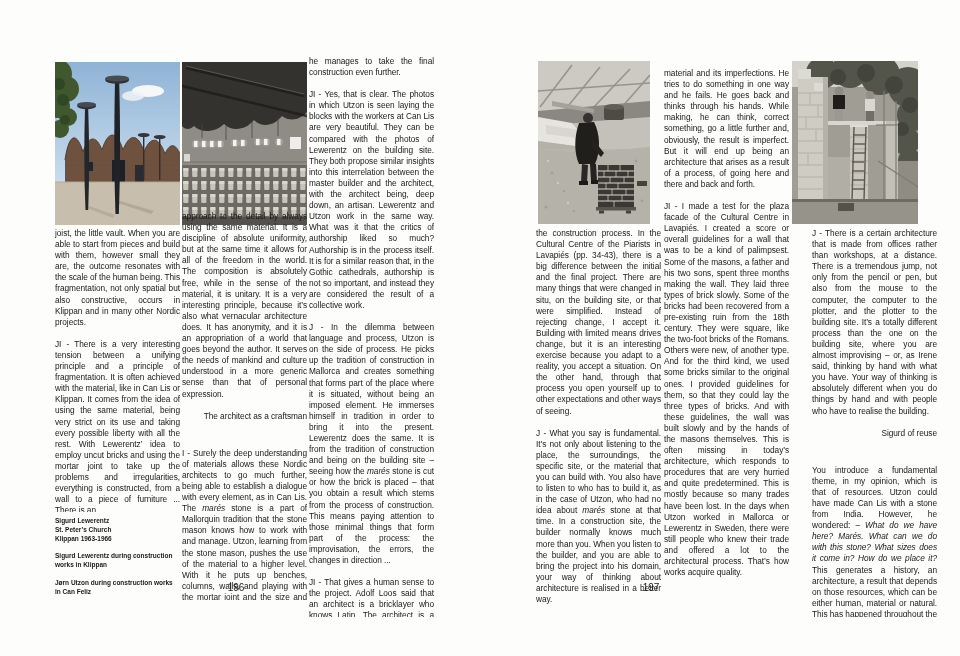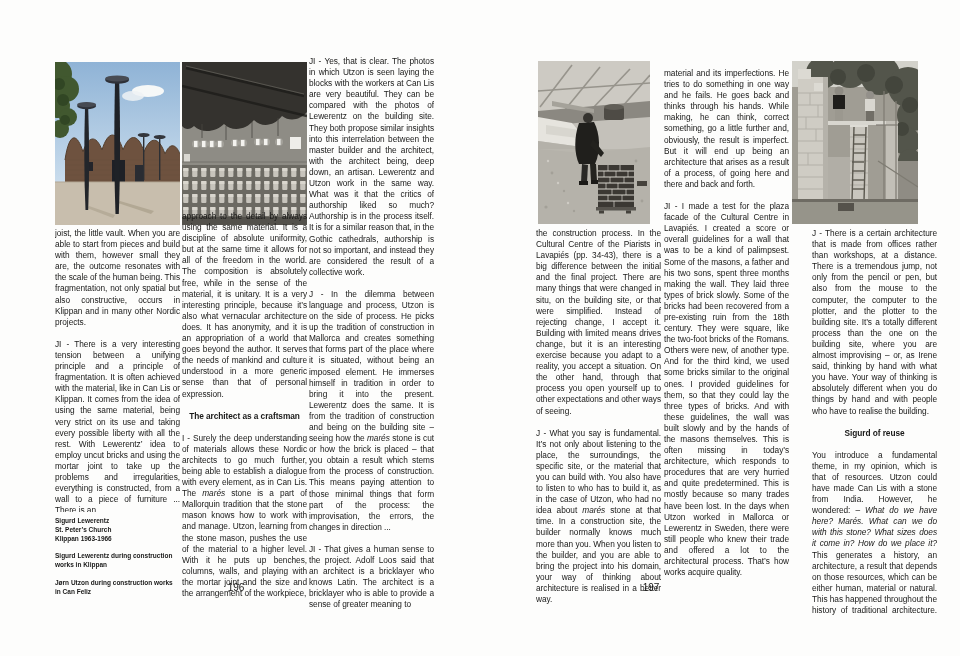--- a/index.html
+++ b/index.html
@@ -11,22 +11,22 @@
   .spread{position:relative;width:960px;height:656px;background:#fdfdfc;overflow:hidden;}
   .photo{position:absolute;margin:0;padding:0;}
   .photo svg{width:100%;height:100%;display:block;}
   .col{
     position:absolute;width:125px;overflow:hidden;
     font-size:8.3px;line-height:11.1px;text-align:justify;
     letter-spacing:-0.05px;
   }
   .col p.para{margin:0 0 11px;}
   .subhead{
-    font-size:8.3px;line-height:11.1px;text-align:center;
-    font-weight:700;margin:0 0 11px;
+    font-size:8.3px;line-height:11.1px;text-align:right;
+    font-weight:400;margin:0 0 26px;
   }
   .captions{position:absolute;}
   p.caption{
     font-size:6.5px;line-height:8.8px;font-weight:700;
     white-space:pre-line;margin:0 0 9px;text-align:left;letter-spacing:0;
   }
   .folio{position:absolute;top:582px;width:32px;text-align:center;font-size:10px;}
 </style>
 </head>
 <body>
@@ -165,20 +165,21 @@
       <div>
           <p class="para">approach to the detail by always using the same material. It is a discipline of absolute uniformity, but at the same time it allows for all of the freedom in the world. The composition is absolutely free, while in the sense of the material, it is unitary. It is a very interesting principle, because it’s also what vernacular architecture does. It has anonymity, and it is an appropriation of a world that goes beyond the author. It serves the needs of mankind and culture understood in a more generic sense than that of personal expression.</p>
         </div>
       <h3 class="subhead">The architect as a craftsman</h3>
       <div>
           <p class="para">I - Surely the deep understanding of materials allows these Nordic architects to go much further, being able to establish a dialogue with every element, as in Can Lis. The <i>marés</i> stone is a part of Mallorquin tradition that the stone mason knows how to work with and manage. Utzon, learning from the stone mason, pushes the use of the material to a higher level. With it he puts up benches, columns, walls, and playing with the mortar joint and the size and the arrangement of the workpiece,</p>
         </div>
     </div>
 
     <div class="col" style="left:309px;top:56px;height:561px">
+        <p class="para">he manages to take the final construction even further.</p>
         <p class="para">JI - Yes, that is clear. The photos in which Utzon is seen laying the blocks with the workers at Can Lis are very beautiful. They can be compared with the photos of Lewerentz on the building site. They both propose similar insights into this interrelation between the master builder and the architect, with the architect being, deep down, an artisan. Lewerentz and Utzon work in the same way. What was it that the critics of authorship liked so much? Authorship is in the process itself. It is for a similar reason that, in the Gothic cathedrals, authorship is not so important, and instead they are considered the result of a collective work.</p>
         <p class="para">J - In the dilemma between language and process, Utzon is on the side of process. He picks up the tradition of construction in Mallorca and creates something that forms part of the place where it is situated, without being an imposed element. He immerses himself in tradition in order to bring it into the present. Lewerentz does the same. It is from the tradition of construction and being on the building site – seeing how the <i>marés</i> stone is cut or how the brick is placed – that you obtain a result which stems from the process of construction. This means paying attention to those minimal things that form part of the process: the improvisation, the errors, the changes in direction ...</p>
         <p class="para">JI - That gives a human sense to the project. Adolf Loos said that an architect is a bricklayer who knows Latin. The architect is a bricklayer who is able to provide a sense of greater meaning to</p>
       </div>
 
     <div class="folio" style="left:220px">196</div>
   </section>
 
   <section>
 

